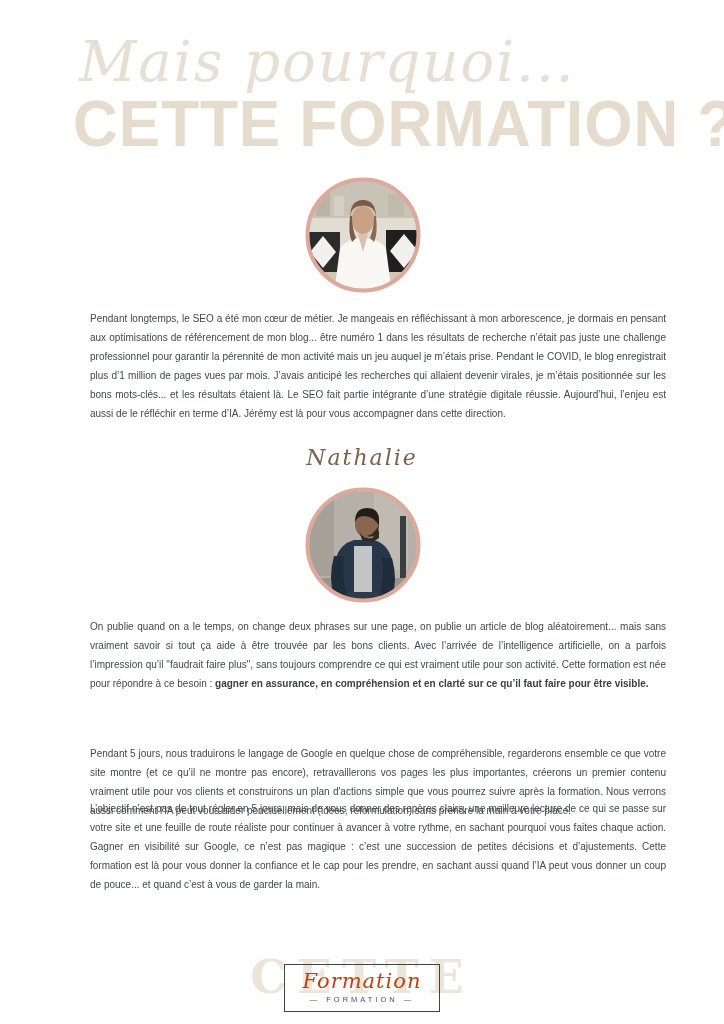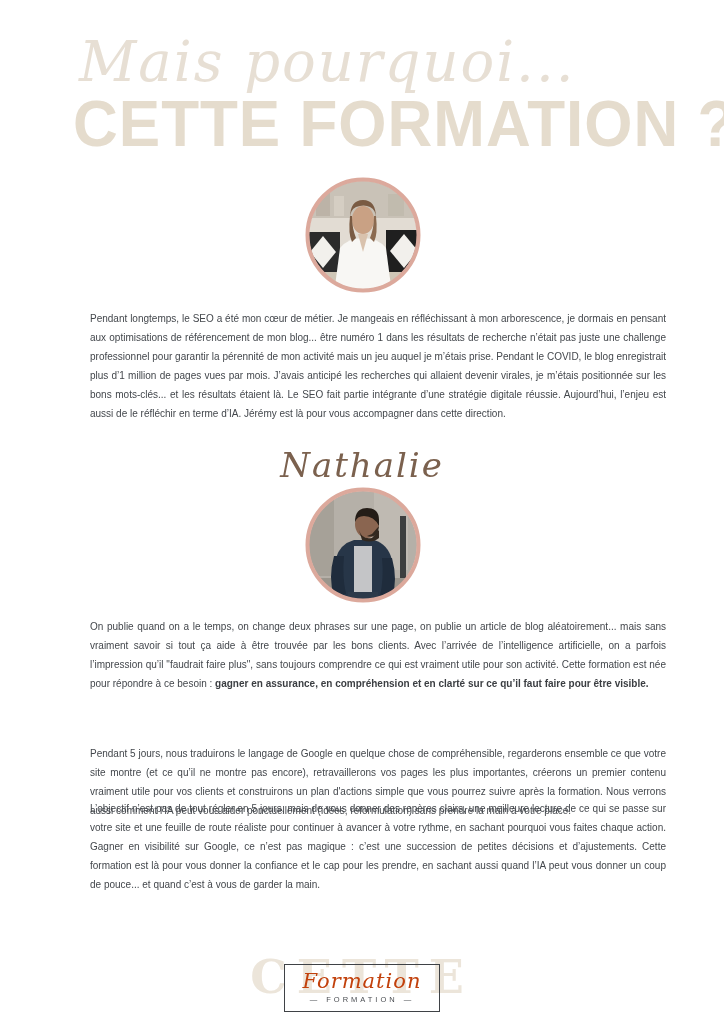--- a/index.html
+++ b/index.html
@@ -54,21 +54,21 @@
   .p-jeremy-3{top:789px;}
   
   .signature{
     position:absolute;left:0;width:724px;
     text-align:center;
     font-family:"DejaVu Serif", serif;
     font-style:italic;
     color:#7b614e;
     letter-spacing:2px;
   }
-  .sig-nathalie{top:445px;font-size:34px;}
+  .sig-nathalie{top:445px;font-size:22px;}
   .sig-jeremy{top:900px;font-size:36px;}
   
   .logo{
     position:absolute;top:952px;left:0;width:724px;height:80px;
     text-align:center;
   }
   .logo-inner{position:relative;display:inline-block;margin:0 auto;}
   .logo-watermark{
     position:absolute;top:-2px;left:50%;
     transform:translateX(-50%);

